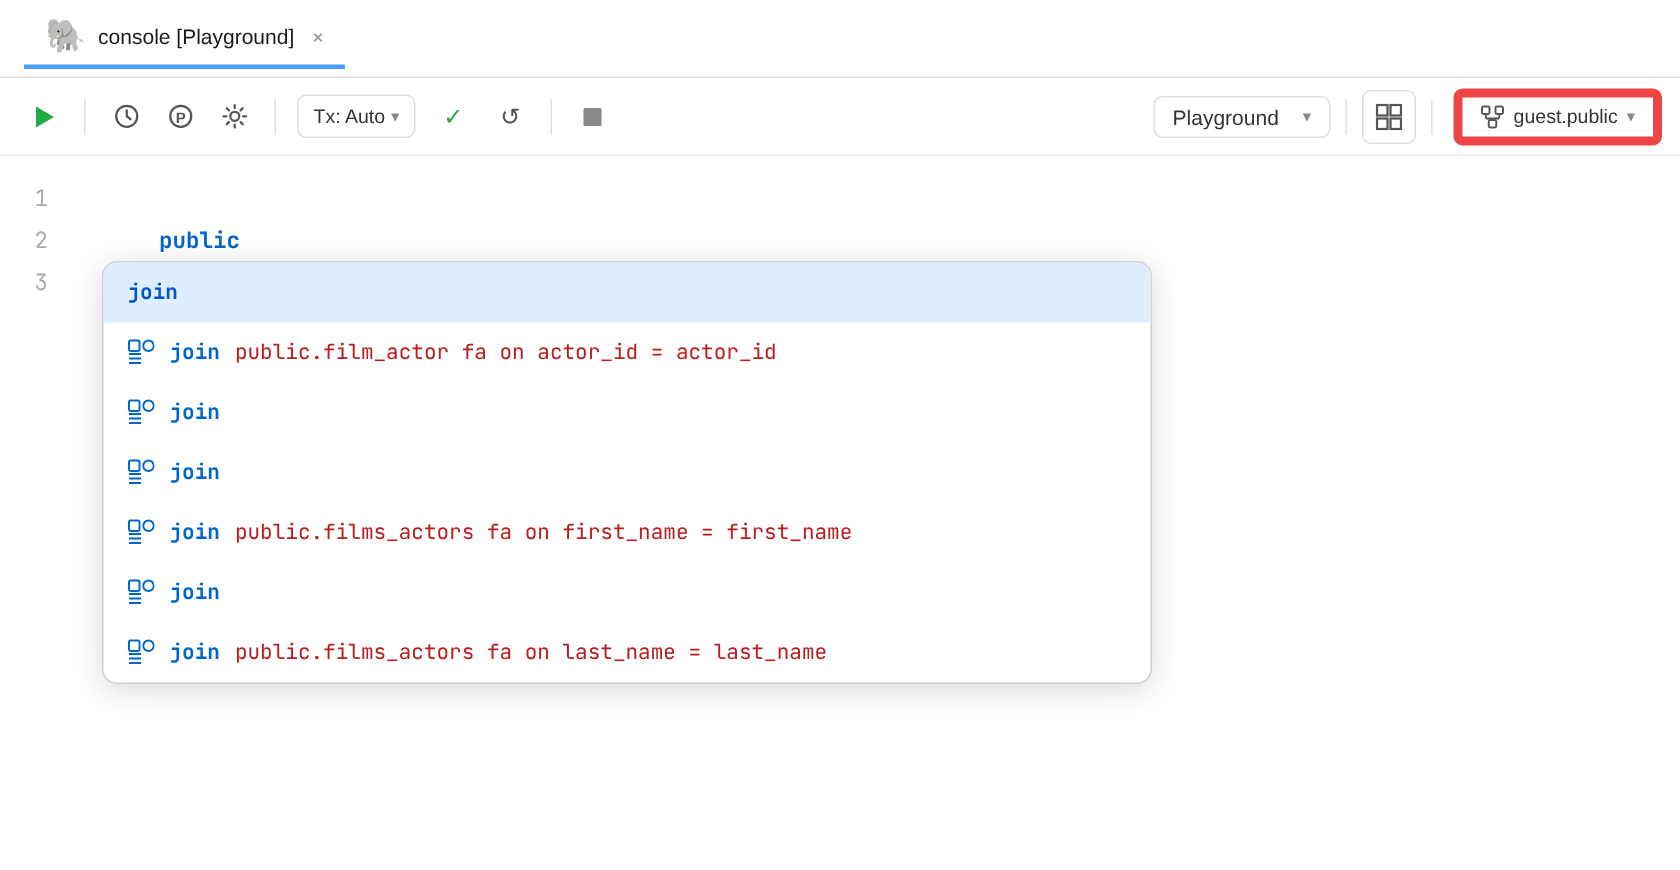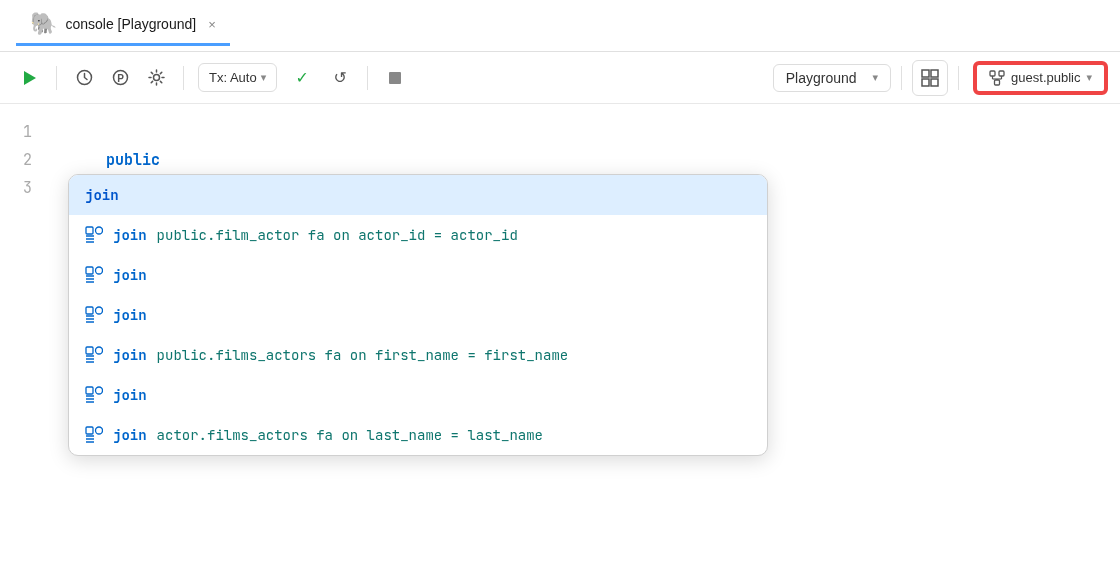--- a/index.html
+++ b/index.html
@@ -113,21 +113,21 @@
       background: white;
       cursor: pointer;
       font-size: 16px;
       color: #444;
     }
     .schema-dropdown {
       display: flex;
       align-items: center;
       gap: 6px;
       padding: 5px 12px;
-      border: 4px solid #ef4444;
+      border: 6px solid #ef4444;
       border-radius: 6px;
       font-size: 13px;
       color: #333;
       cursor: pointer;
       background: white;
       margin-left: 4px;
       justify-content: flex-end;
     }
     .toolbar-spacer { flex: 1; }
     .checkmark-btn {
@@ -214,21 +214,21 @@
       height: 40px;
     }
     .autocomplete-item.selected {
       background: #ddeeff;
     }
     .autocomplete-item.selected .ac-keyword {
       color: #0055cc;
       font-weight: 700;
     }
     .ac-keyword { color: #0066cc; font-weight: 700; }
-    .ac-text { color: #0f766e; }
+    .ac-text { color: #b91c1c; }
     
     .table-icon-svg {
       width: 18px;
       height: 18px;
       flex-shrink: 0;
     }
   </style>
 </head>
 <body>
 
@@ -413,17 +413,17 @@
 
     <div class="autocomplete-item">
       <svg class="table-icon-svg" viewBox="0 0 18 18">
         <rect x="1" y="1" width="7" height="7" rx="1" fill="none" stroke="#0066cc" stroke-width="1.3"></rect>
         <circle cx="14" cy="4.5" r="3.5" fill="none" stroke="#0066cc" stroke-width="1.3"></circle>
         <line x1="1" y1="10" x2="9" y2="10" stroke="#0066cc" stroke-width="1.3"></line>
         <line x1="1" y1="13" x2="9" y2="13" stroke="#0066cc" stroke-width="1.3"></line>
         <line x1="1" y1="16" x2="9" y2="16" stroke="#0066cc" stroke-width="1.3"></line>
       </svg>
       <span class="ac-keyword">join</span>
-      <span class="ac-text"> actor.films_actors fa on last_name = last_name</span>
+      <span class="ac-text"> public.films_actors fa on last_name = last_name</span>
     </div>
 
   </div>
 </div>
 
 </body></html>

